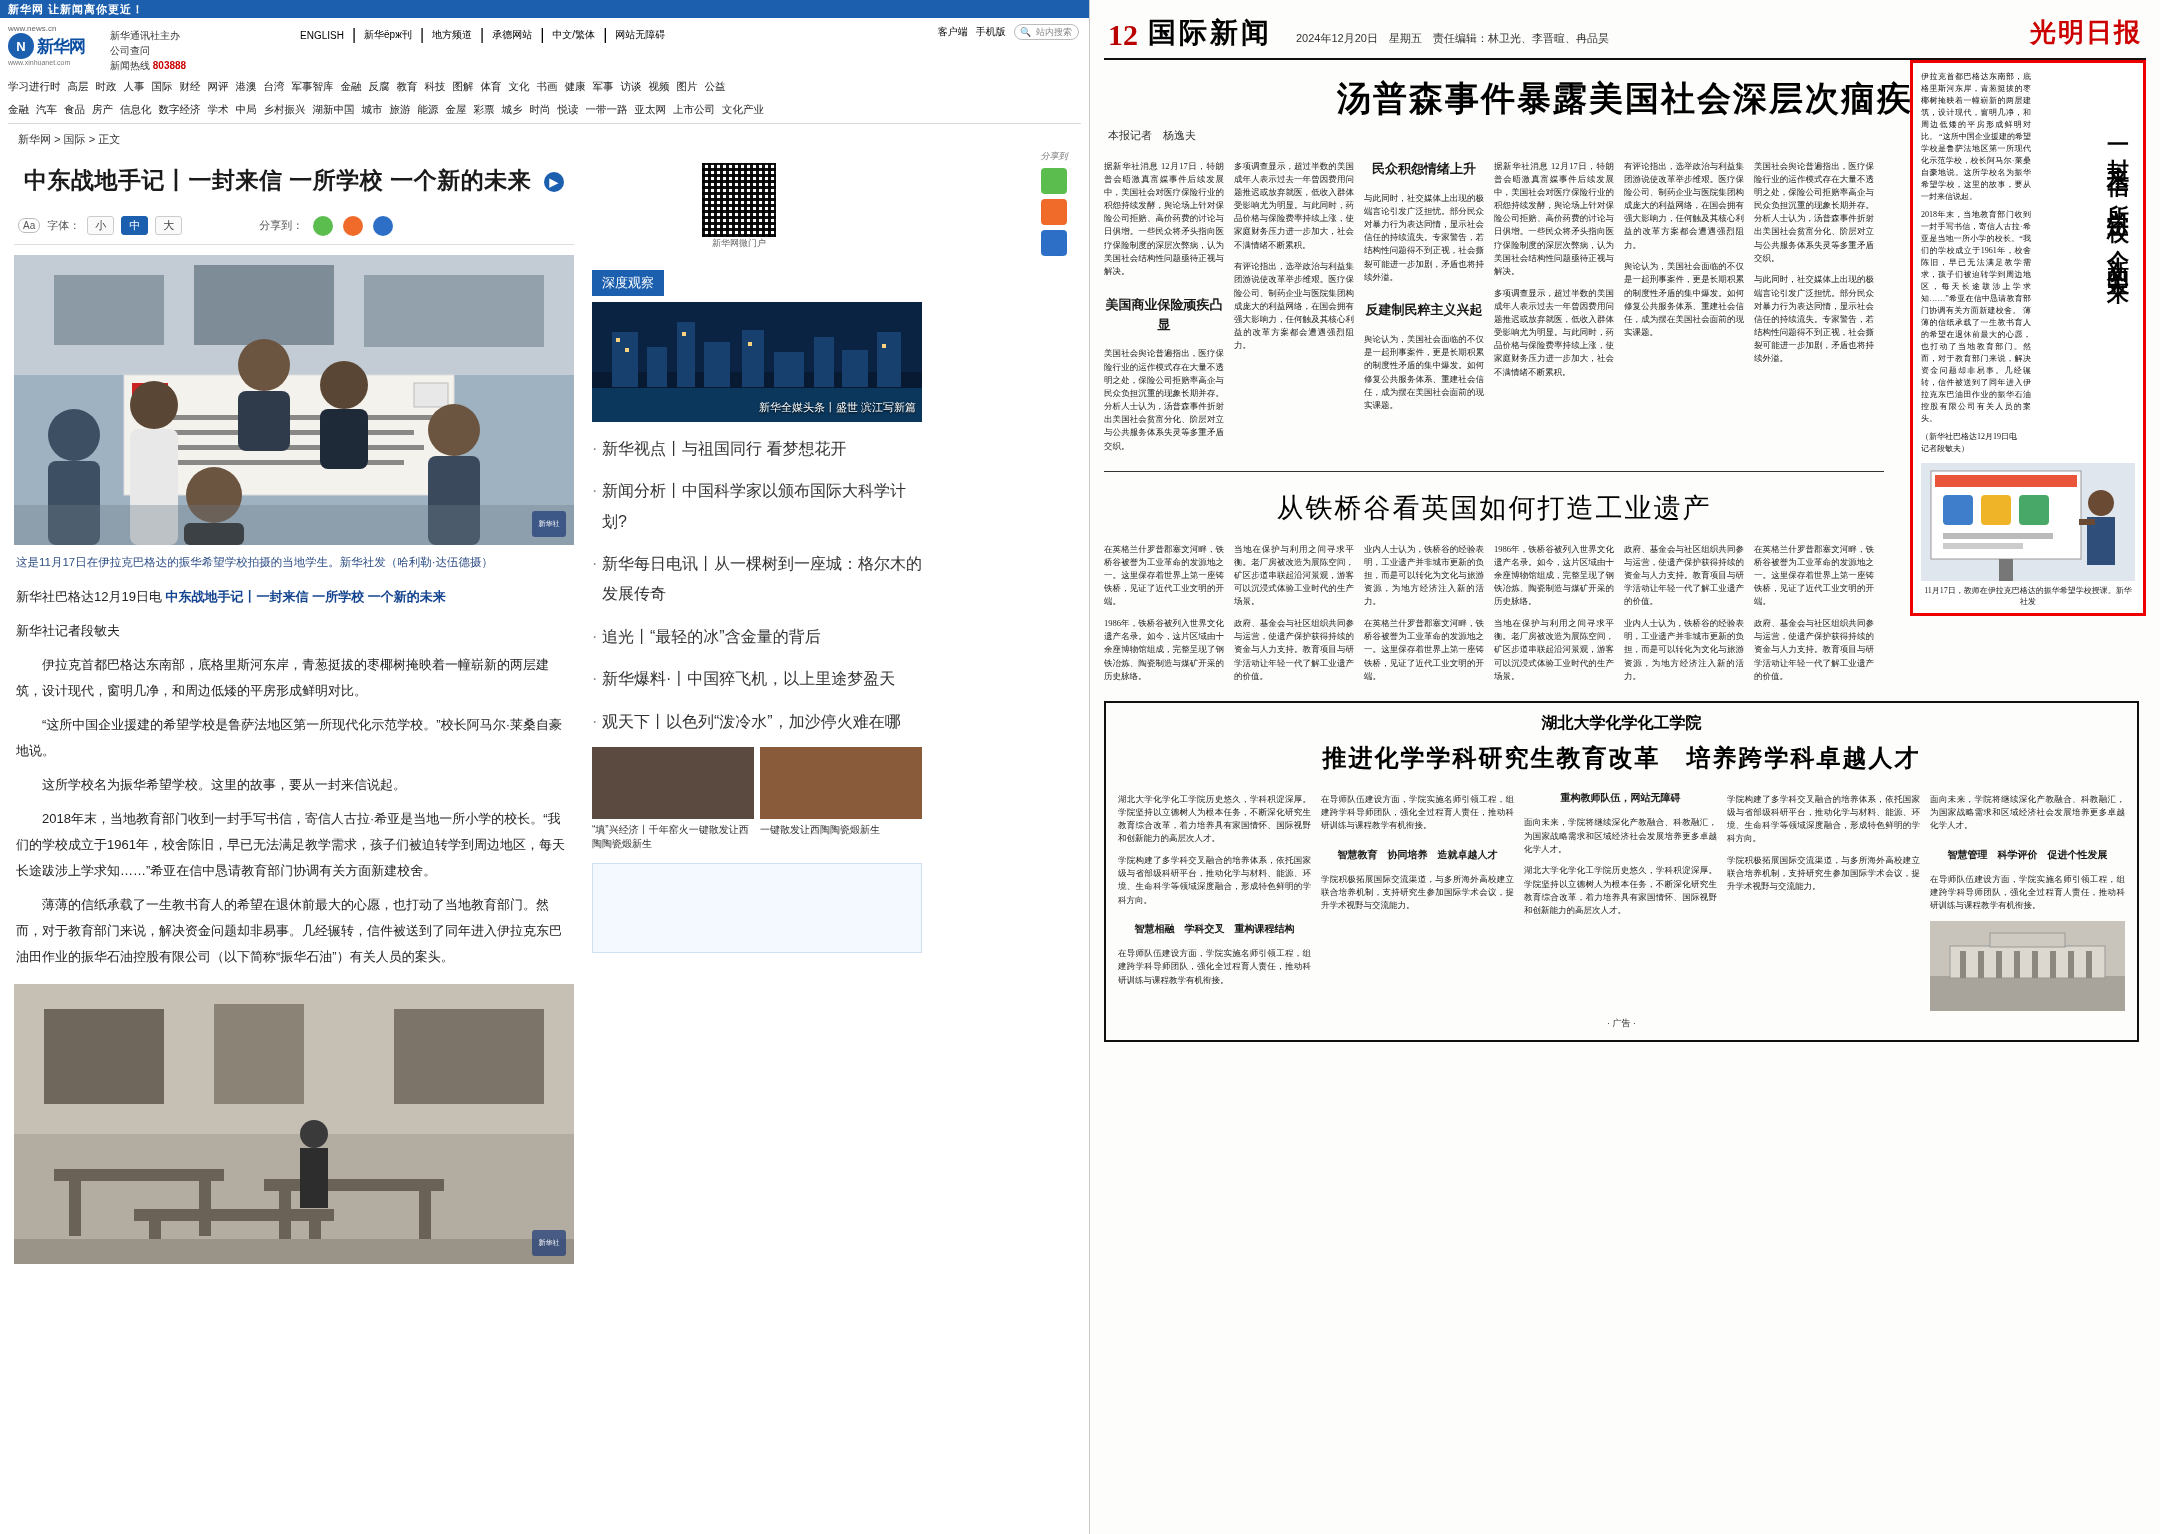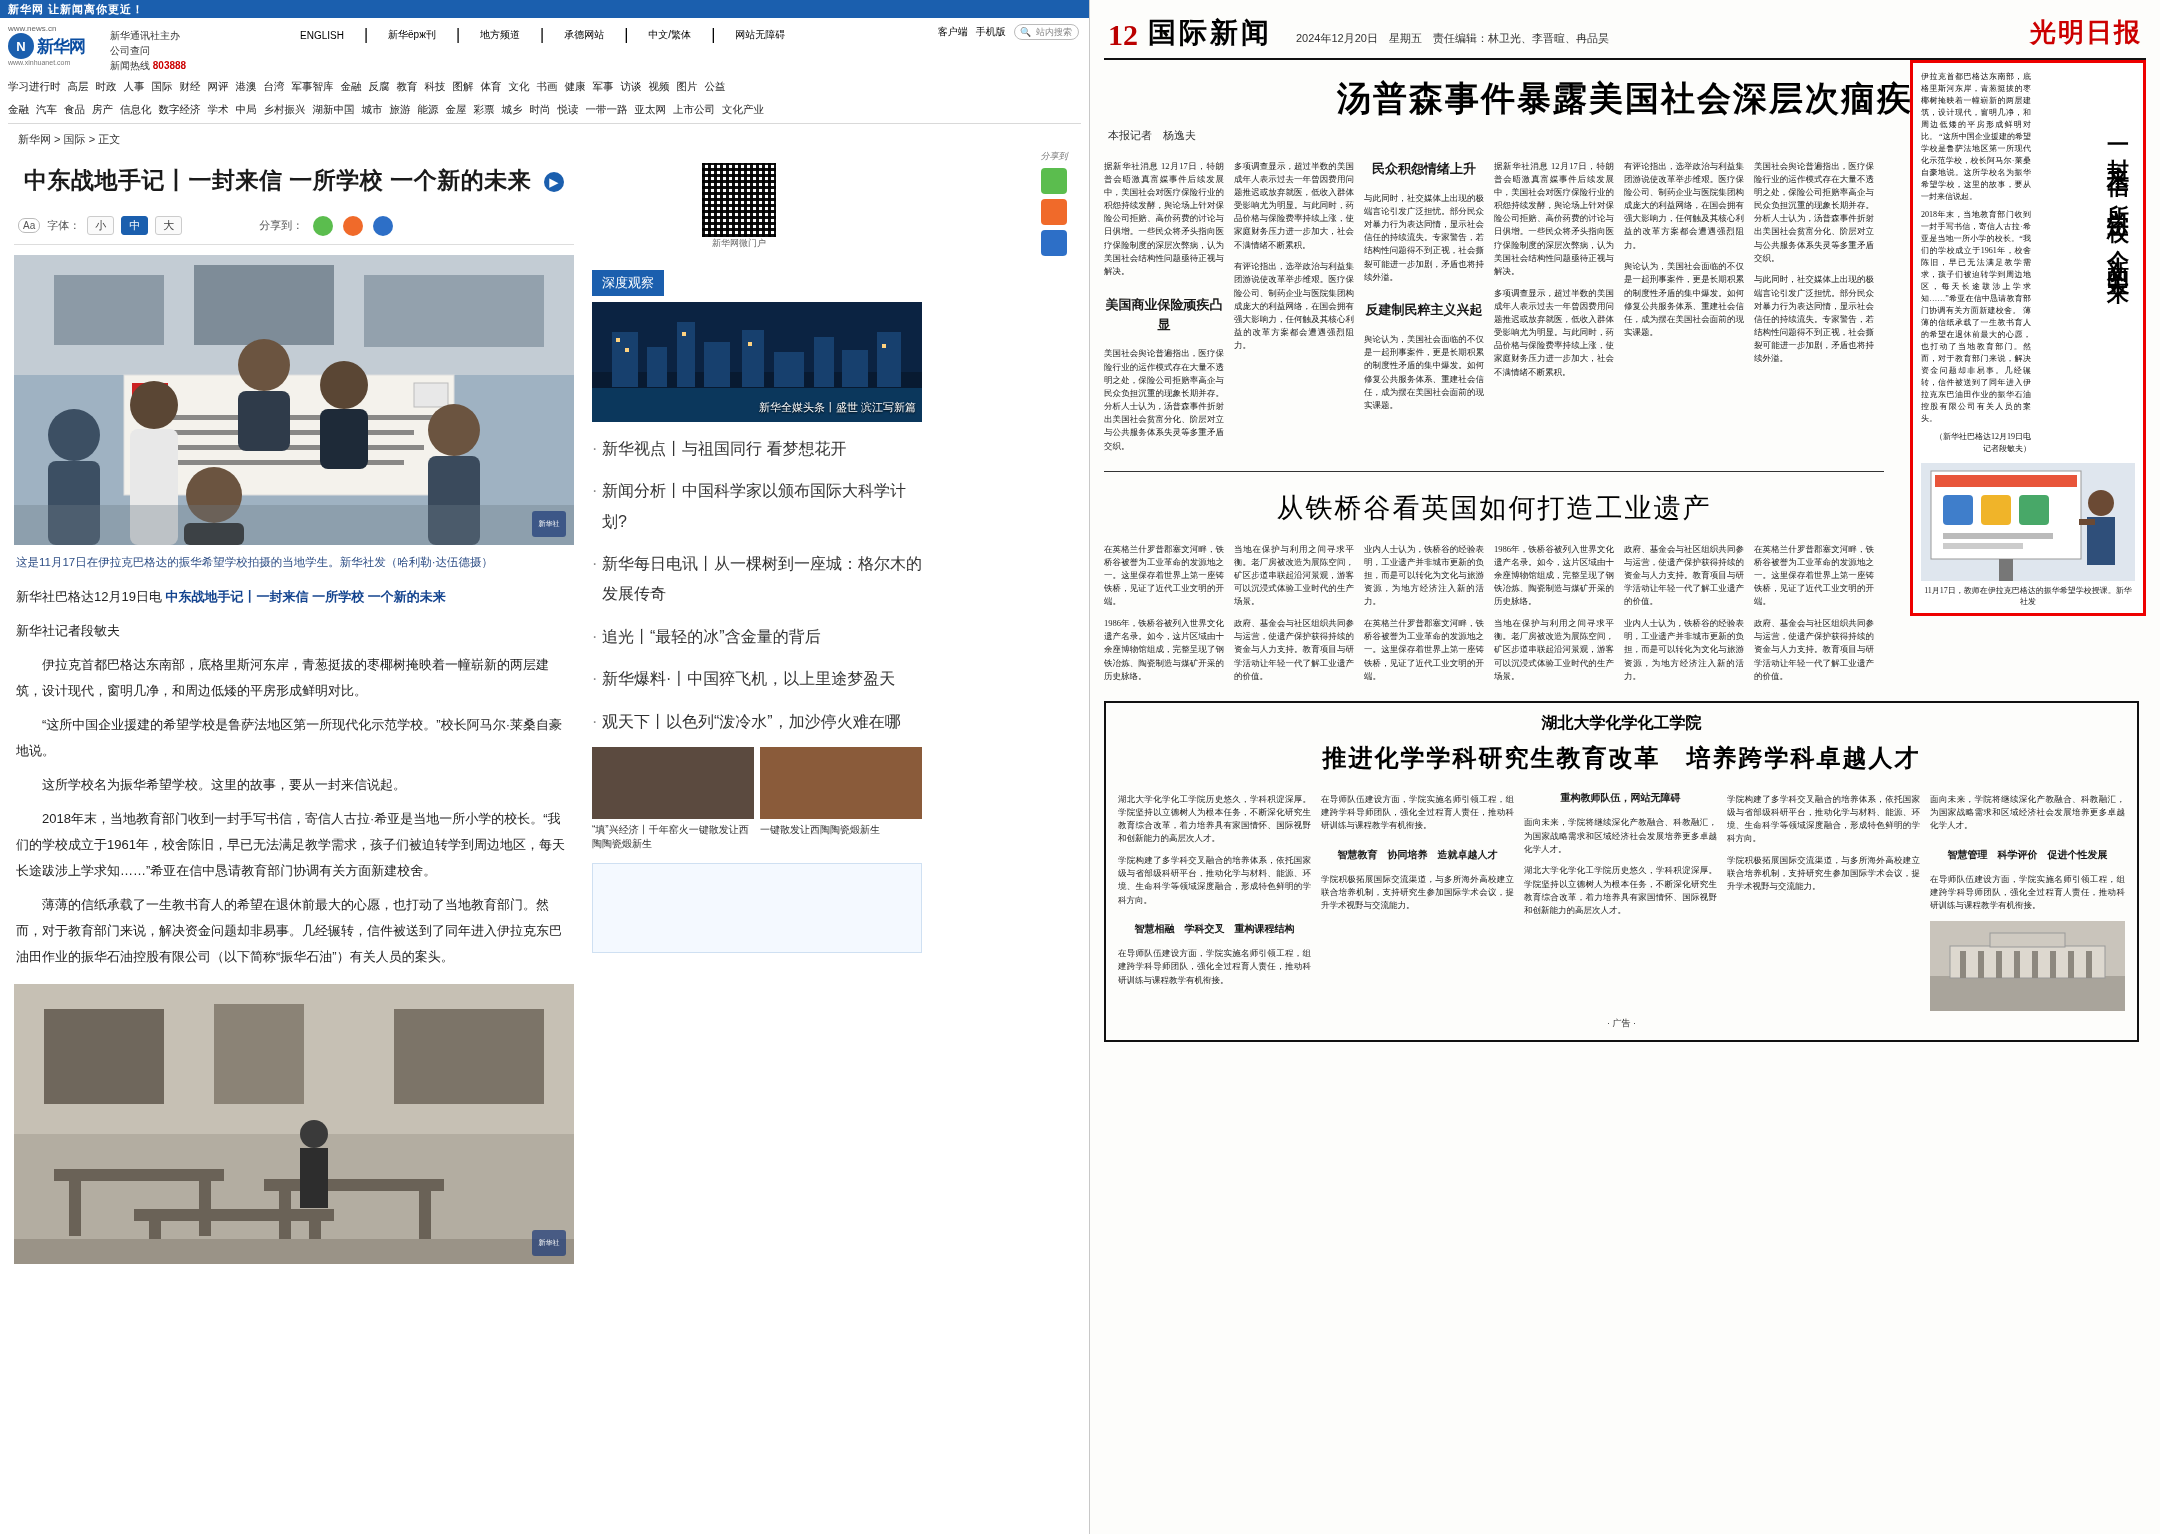--- a/index.html
+++ b/index.html
@@ -140,21 +140,21 @@
       </div>
       <div class="hdr-mid">
         <div>新华通讯社主办</div>
         <div>公司查问</div>
         <div>
           <span>新闻热线</span>
           <span class="red">803888</span>
         </div>
       </div>
 
-      <div style="position:absolute; left:300px; top:8px; display:flex; align-items:center; gap:20px;">
+      <div style="position:absolute; left:300px; top:8px; display:flex; align-items:center; gap:8px;">
         <span style="font-size:10px">ENGLISH</span>
         <span class="sep">|</span>
         <span style="font-size:10px">新华ёрж刊</span>
         <span class="sep">|</span>
         <span style="font-size:10px">地方频道</span>
         <span class="sep">|</span>
         <span style="font-size:10px">承德网站</span>
         <span class="sep">|</span>
         <span style="font-size:10px">中文/繁体</span>
         <span class="sep">|</span>
@@ -418,21 +418,21 @@
         <p>在英格兰什罗普郡塞文河畔，铁桥谷被誉为工业革命的发源地之一。这里保存着世界上第一座铸铁桥，见证了近代工业文明的开端。</p>
         <p>政府、基金会与社区组织共同参与运营，使遗产保护获得持续的资金与人力支持。教育项目与研学活动让年轻一代了解工业遗产的价值。</p>
       </div>
     </div>
 
     <div class="feature">
       <div class="ftxt" style="width:110px">伊拉克首都巴格达东南部，底格里斯河东岸，青葱挺拔的枣椰树掩映着一幢崭新的两层建筑，设计现代，窗明几净，和周边低矮的平房形成鲜明对比。
 “这所中国企业援建的希望学校是鲁萨法地区第一所现代化示范学校，校长阿马尔·莱桑自豪地说。这所学校名为振华希望学校，这里的故事，要从一封来信说起。</div>
       <div class="ftxt" style="width:110px; margin-top:6px">2018年末，当地教育部门收到一封手写书信，寄信人古拉·希亚是当地一所小学的校长。“我们的学校成立于1961年，校舍陈旧，早已无法满足教学需求，孩子们被迫转学到周边地区，每天长途跋涉上学求知……”希亚在信中恳请教育部门协调有关方面新建校舍。
 薄薄的信纸承载了一生教书育人的希望在退休前最大的心愿，也打动了当地教育部门。然而，对于教育部门来说，解决资金问题却非易事。几经辗转，信件被送到了同年进入伊拉克东巴油田作业的振华石油控股有限公司有关人员的案头。</div>
-      <div class="ftxt" style="width:110px; margin-top:6px; text-align:right">（新华社巴格达12月19日电　记者段敏夫）</div>
+      <div class="ftxt" style="width:110px; margin-top:6px; text-align:left">（新华社巴格达12月19日电　记者段敏夫）</div>
       <div class="vtitle">一封来信 一所学校 一个新的未来</div>
       <div class="fimg">
         <svg width="220" height="118" viewBox="0 0 220 118">
           <rect width="220" height="118" fill="#dfe6ee"></rect>
           <rect x="10" y="8" width="150" height="88" fill="#ffffff" stroke="#999"></rect>
           <rect x="14" y="12" width="142" height="12" fill="#e8553a"></rect>
           <rect x="22" y="32" width="30" height="30" rx="4" fill="#3f7ecb"></rect>
           <rect x="60" y="32" width="30" height="30" rx="4" fill="#f0b429"></rect>
           <rect x="98" y="32" width="30" height="30" rx="4" fill="#48a868"></rect>
           <rect x="22" y="70" width="110" height="6" fill="#bbb"></rect>

